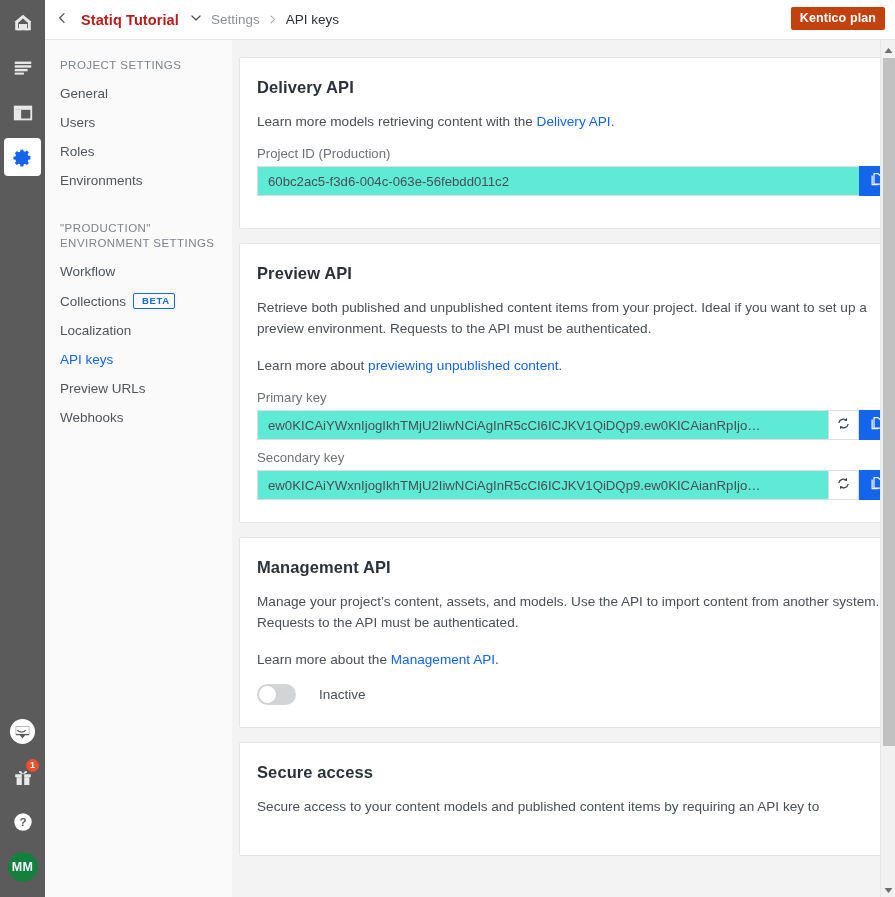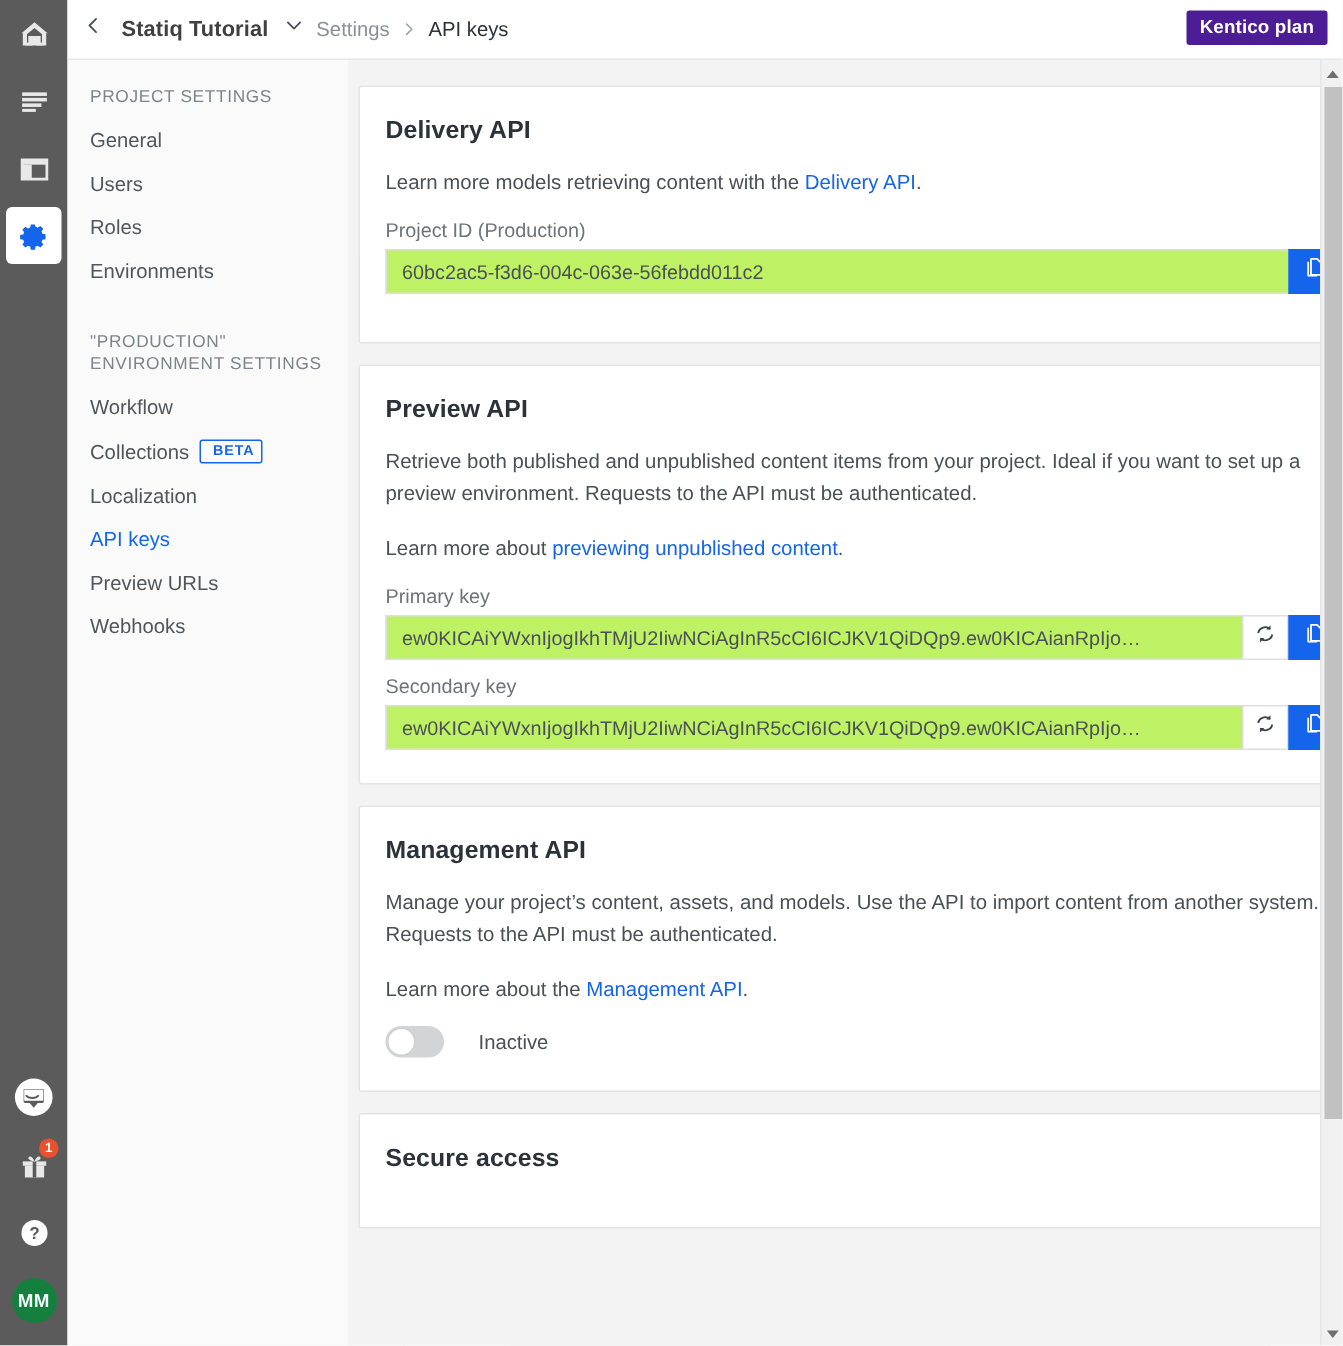--- a/index.html
+++ b/index.html
@@ -40,29 +40,29 @@
   }
 
   
   .header{
     position:absolute;left:45px;top:0;width:850px;height:40px;
     background:#ffffff;border-bottom:1px solid #e4e6e8;box-sizing:border-box;
     display:flex;align-items:center;
   }
   .back-arrow{width:34px;height:40px;display:flex;align-items:center;justify-content:center;}
   .crumb-main{
-    font-size:14.5px;font-weight:bold;color:#404040;letter-spacing:.1px;
+    font-size:14.5px;font-weight:bold;color:#b91c1c;letter-spacing:.1px;
     padding:0 2px;white-space:nowrap;
   }
   .crumb-caret{width:30px;height:40px;display:flex;align-items:center;justify-content:center;}
   .crumb-sep{width:26px;height:40px;display:flex;align-items:center;justify-content:center;color:#9aa0a6;}
   .crumb-muted{font-size:13.5px;color:#8b9197;white-space:nowrap;}
   .crumb-last{font-size:13.5px;color:#2c3239;white-space:nowrap;}
   .plan-badge{
-    position:absolute;right:10px;top:7px;background:#4c1d95;color:#fff;
+    position:absolute;right:10px;top:7px;background:#c2410c;color:#fff;
     font-size:12.5px;font-weight:bold;padding:4px 9px 5px 9px;border-radius:2px;
     letter-spacing:.1px;
   }
 
   
   .nav{
     position:absolute;left:45px;top:40px;width:225px;height:857px;
     background:#fafafa;border-right:1px solid #e4e6e8;box-sizing:border-box;
   }
   .nav-group-title{
@@ -95,21 +95,21 @@
     margin:0 0 14px 0;font-size:16.5px;font-weight:bold;color:#2c3239;letter-spacing:.1px;
   }
   .card p{
     margin:0 0 16px 0;font-size:13.6px;line-height:21px;color:#4a5056;
   }
   .card p.learn{margin-bottom:14px;}
   a.link{color:#1565ec;text-decoration:none;}
   .field-label{font-size:13.2px;color:#6d7379;margin:0 0 5px 0;}
   .field-row{display:flex;align-items:stretch;margin-bottom:10px;}
   .field-box{
-    flex:1;background:#bef264;border:1px solid #dcdee0;border-right:none;
+    flex:1;background:#5eead4;border:1px solid #dcdee0;border-right:none;
     height:30px;display:flex;align-items:center;padding:0 10px;box-sizing:border-box;
     font-size:13.2px;color:#4a5056;overflow:hidden;white-space:nowrap;
   }
   .icon-btn{
     width:31px;height:30px;display:flex;align-items:center;justify-content:center;
     border:1px solid #dcdee0;box-sizing:border-box;background:#fff;
   }
   .icon-btn.blue{background:#1565ec;border-color:#1565ec;width:34px;}
   .toggle-row{display:flex;align-items:center;gap:23px;margin-top:4px;}
   .toggle{
@@ -376,20 +376,21 @@
       <div class="toggle-row">
         <div class="toggle">
           <div class="knob"></div>
         </div>
         <div class="toggle-label">Inactive</div>
       </div>
     </div>
 
     <div class="card">
       <h2>Secure access</h2>
+      <p>Secure access to your content models and published content items by requiring an API key to</p>
     </div>
 
   </div>
 
   <div class="scrollbar">
     <div class="sb-arrow up">
       <span>
         <svg width="9" height="7" viewBox="0 0 10 7">
             <path d="M5 0.8 9.4 6.2H0.6z" fill="#6e6e6e"></path>
           </svg>

